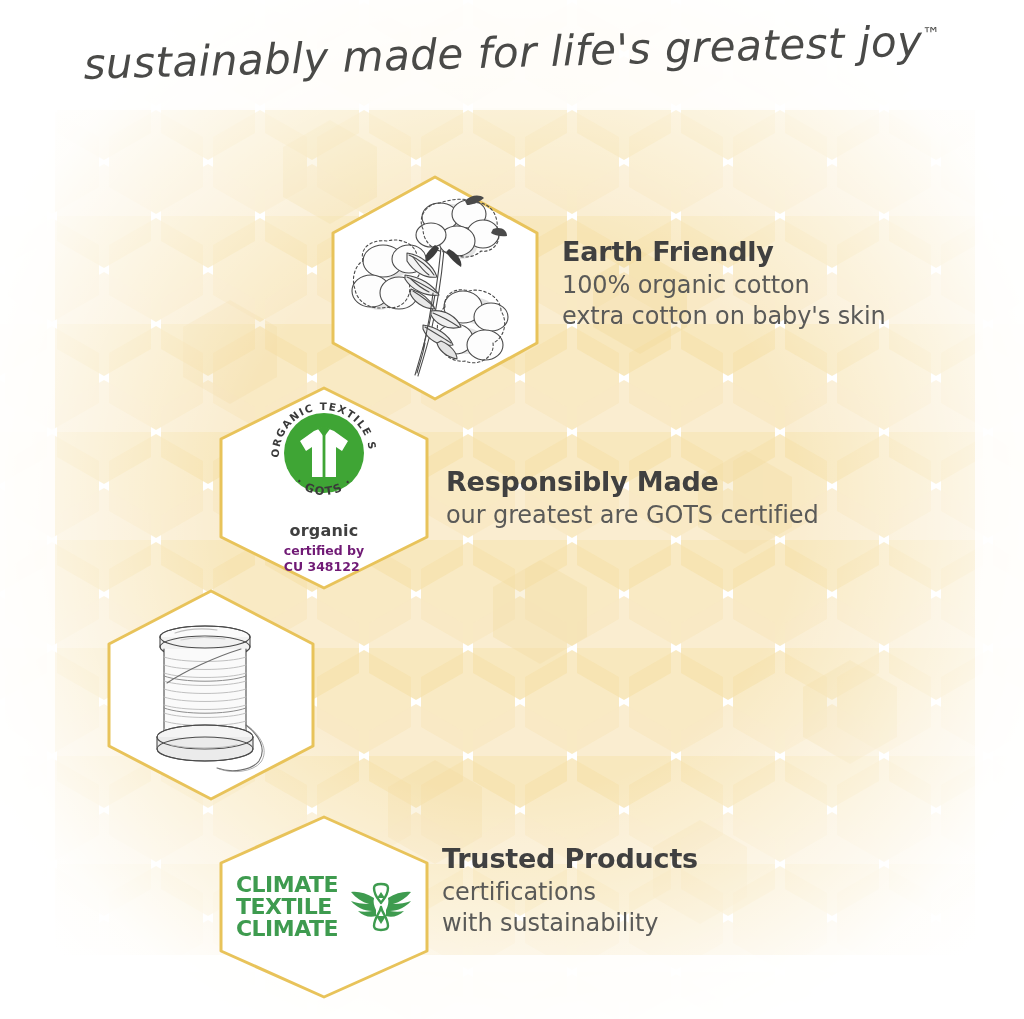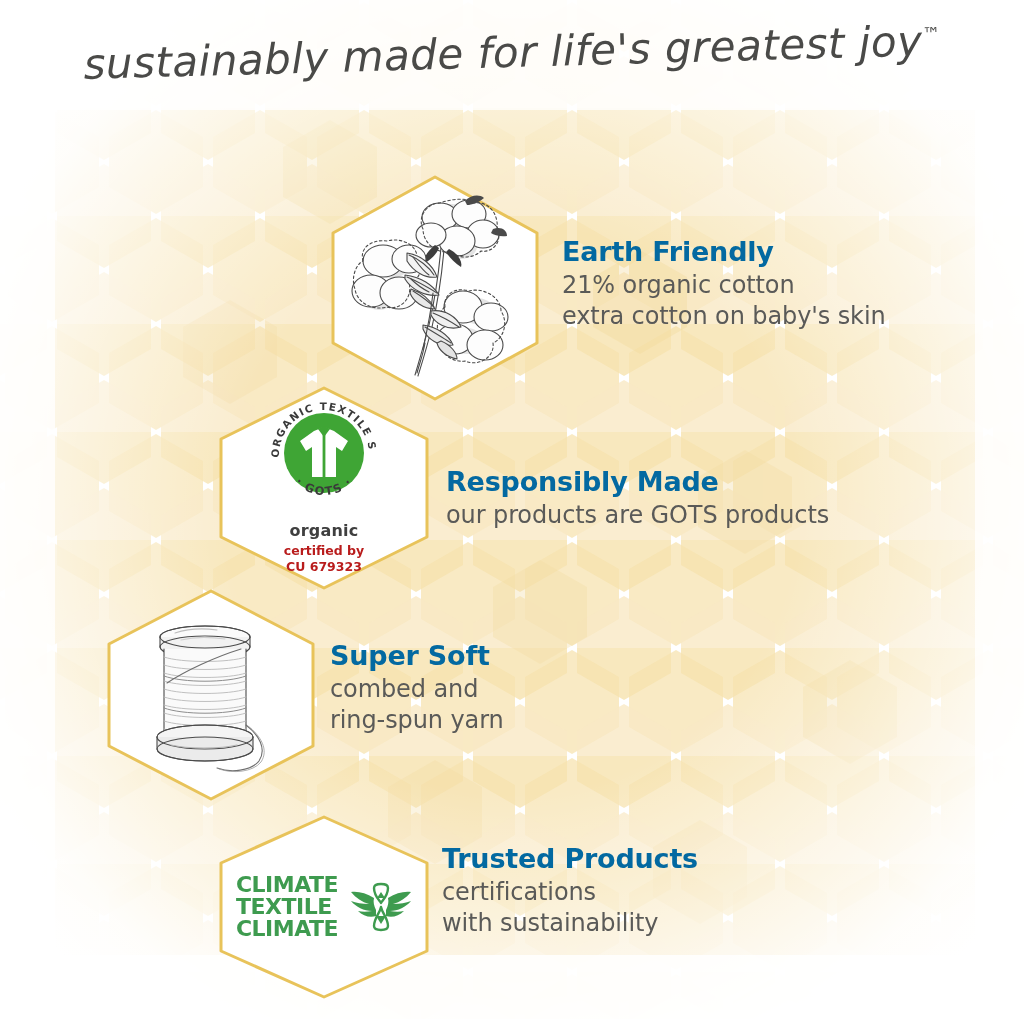--- a/index.html
+++ b/index.html
@@ -70,21 +70,21 @@
 
   
   .feature-text {
     position: absolute;
     z-index: 5;
   }
   .feature-title {
     font-family: "DejaVu Sans", sans-serif;
     font-weight: bold;
     font-size: 27px;
-    color: #0369a1;
+    color: #404040;
     line-height: 1.18;
     letter-spacing: -0.2px;
     margin: 0 0 2px 0;
     white-space: nowrap;
   }
   .feature-line {
     font-family: "DejaVu Sans", sans-serif;
     font-weight: 400;
     font-size: 24px;
     color: #5a5a58;
@@ -110,23 +110,23 @@
     font-weight: bold;
     font-size: 16px;
     color: #3f3f3f;
     margin-top: 4px;
     letter-spacing: 0.2px;
   }
   .gots-cert {
     font-family: "DejaVu Sans", sans-serif;
     font-weight: bold;
     font-size: 12.5px;
-    color: #b91c1c;
+    color: #701a75;
     line-height: 1.25;
-    text-align: center;
+    text-align: left;
     margin-top: 3px;
   }
 
   
   .cpf-wrap {
     display: flex;
     align-items: center;
     gap: 12px;
     transform: translateY(0px);
   }
@@ -262,21 +262,21 @@
 
           <path d="M88,100 C86,118 82,138 78,156"></path>
           <path d="M80,150 C78,162 74,172 72,180"></path>
         </g>
       </svg>
     </div>
   </div>
 
   <div class="feature-text" style="left:562px; top:236px;">
     <div class="feature-title">Earth Friendly</div>
-    <div class="feature-line">21% organic cotton</div>
+    <div class="feature-line">100% organic cotton</div>
     <div class="feature-line">extra cotton on baby's skin</div>
   </div>
 
   <div class="hexcard" style="left:216px; top:385px; width:216px; height:206px;">
     <svg class="hexsvg" viewBox="0 0 216 206" xmlns="http://www.w3.org/2000/svg" aria-hidden="true">
       <polygon points="108,3 211,54 211,152 108,203 5,152 5,54" fill="#ffffff" stroke="#E8C35A" stroke-width="3" stroke-linejoin="round"></polygon>
     </svg>
     <div class="hexinner">
       <div class="gots-wrap">
         <div class="gots-badge">
@@ -296,29 +296,29 @@
               <textPath href="#arcTop" startOffset="50%" text-anchor="middle">GLOBAL ORGANIC TEXTILE STANDARD</textPath>
             </text>
             <text font-family="'DejaVu Sans', sans-serif" font-size="11.5" font-weight="bold" fill="#3a3a3a" letter-spacing="1.6">
               <textPath href="#arcBot" startOffset="50%" text-anchor="middle">· GOTS ·</textPath>
             </text>
           </svg>
         </div>
         <div class="gots-organic">organic</div>
         <div class="gots-cert">
           <div>certified by</div>
-          <div>CU 679323</div>
+          <div>CU 348122</div>
         </div>
       </div>
     </div>
   </div>
 
   <div class="feature-text" style="left:446px; top:466px;">
     <div class="feature-title">Responsibly Made</div>
-    <div class="feature-line">our products are GOTS products</div>
+    <div class="feature-line">our greatest are GOTS certified</div>
   </div>
 
   <div class="hexcard" style="left:104px; top:588px; width:214px; height:214px;">
     <svg class="hexsvg" viewBox="0 0 214 214" xmlns="http://www.w3.org/2000/svg" aria-hidden="true">
       <polygon points="107,3 209,56 209,158 107,211 5,158 5,56" fill="#ffffff" stroke="#E8C35A" stroke-width="3" stroke-linejoin="round"></polygon>
     </svg>
     <div class="hexinner">
 
       <svg class="sketch" width="160" height="165" viewBox="0 0 160 165" xmlns="http://www.w3.org/2000/svg">
         <g stroke="#4a4a4a" fill="none" stroke-width="1.1" stroke-linecap="round" stroke-linejoin="round">
@@ -356,25 +356,20 @@
           <ellipse cx="74" cy="136" rx="48" ry="12" fill="none"></ellipse>
           <path d="M40,132 C56,136 90,136 106,132" stroke="#b5b5b5"></path>
 
           <path d="M115,112 C128,122 136,136 128,148 C120,158 100,160 86,155" stroke="#6e6e6e"></path>
           <path d="M117,113 C130,123 138,137 130,149 C122,159 102,161 88,156" stroke="#9a9a9a" stroke-width="0.8"></path>
         </g>
       </svg>
     </div>
   </div>
 
-  <div class="feature-text" style="left:330px; top:640px;">
-    <div class="feature-title">Super Soft</div>
-    <div class="feature-line">combed and</div>
-    <div class="feature-line">ring-spun yarn</div>
-  </div>
 
   <div class="hexcard" style="left:216px; top:814px; width:216px; height:186px;">
     <svg class="hexsvg" viewBox="0 0 216 186" xmlns="http://www.w3.org/2000/svg" aria-hidden="true">
       <polygon points="108,3 211,49 211,137 108,183 5,137 5,49" fill="#ffffff" stroke="#E8C35A" stroke-width="3" stroke-linejoin="round"></polygon>
     </svg>
     <div class="hexinner">
       <div class="cpf-wrap">
         <div class="cpf-words">
           <div style="position:relative;display:inline-block;">
             <span>CLIMATE</span>

